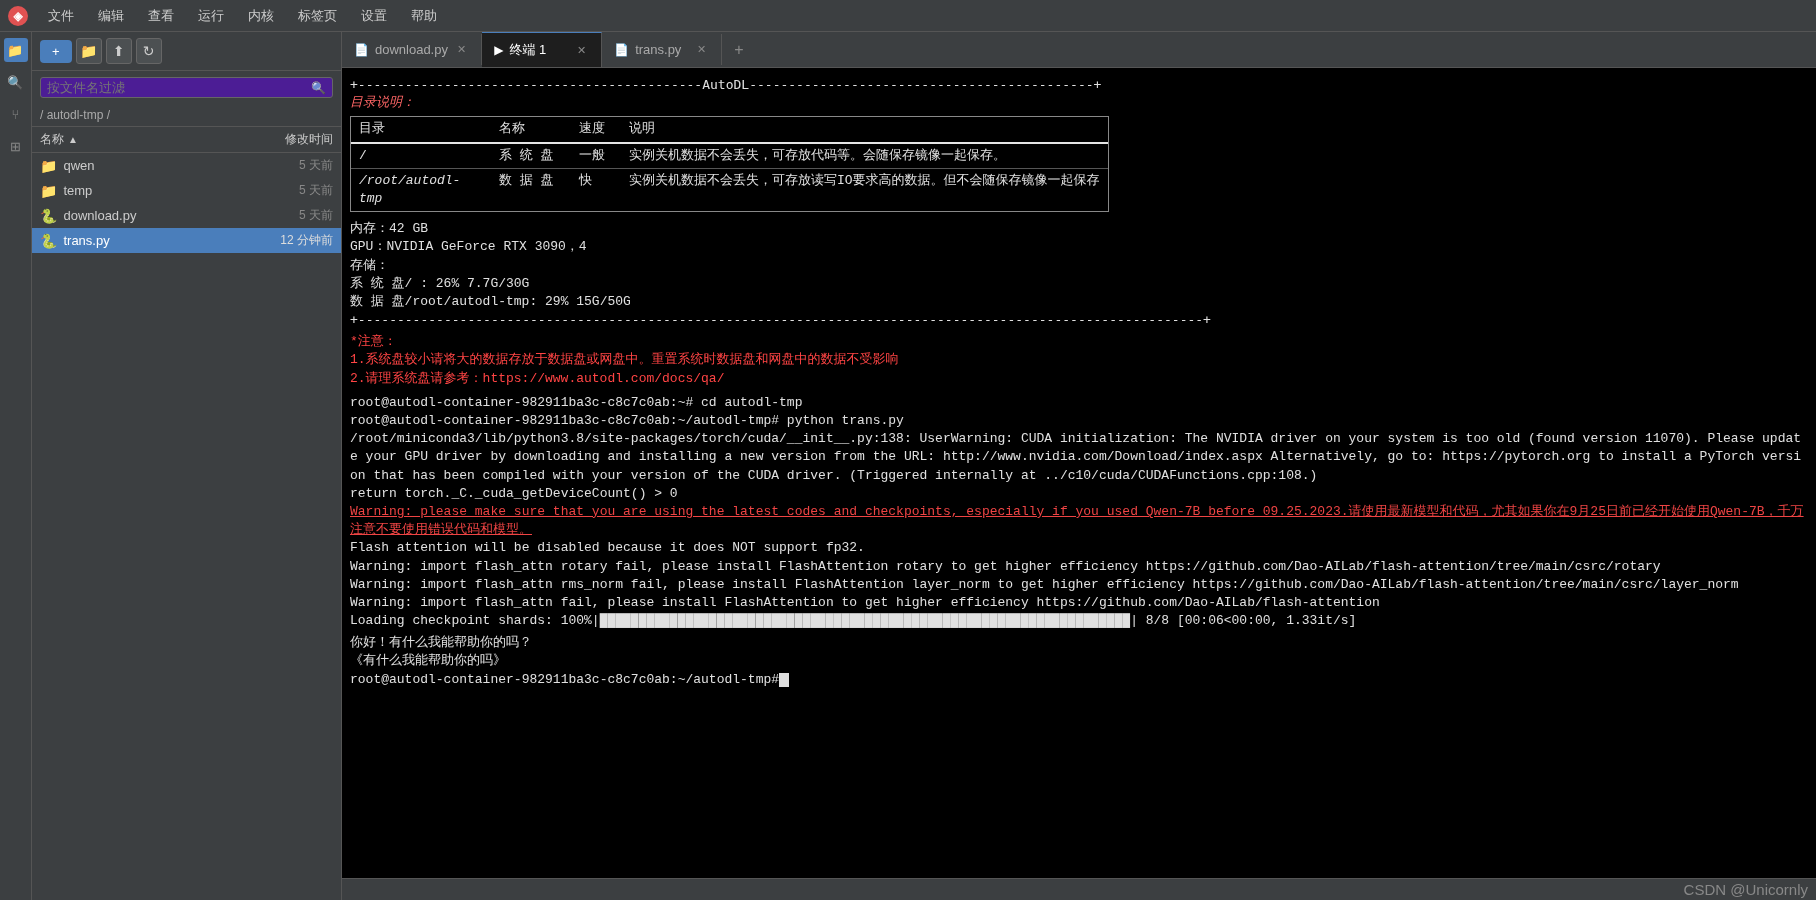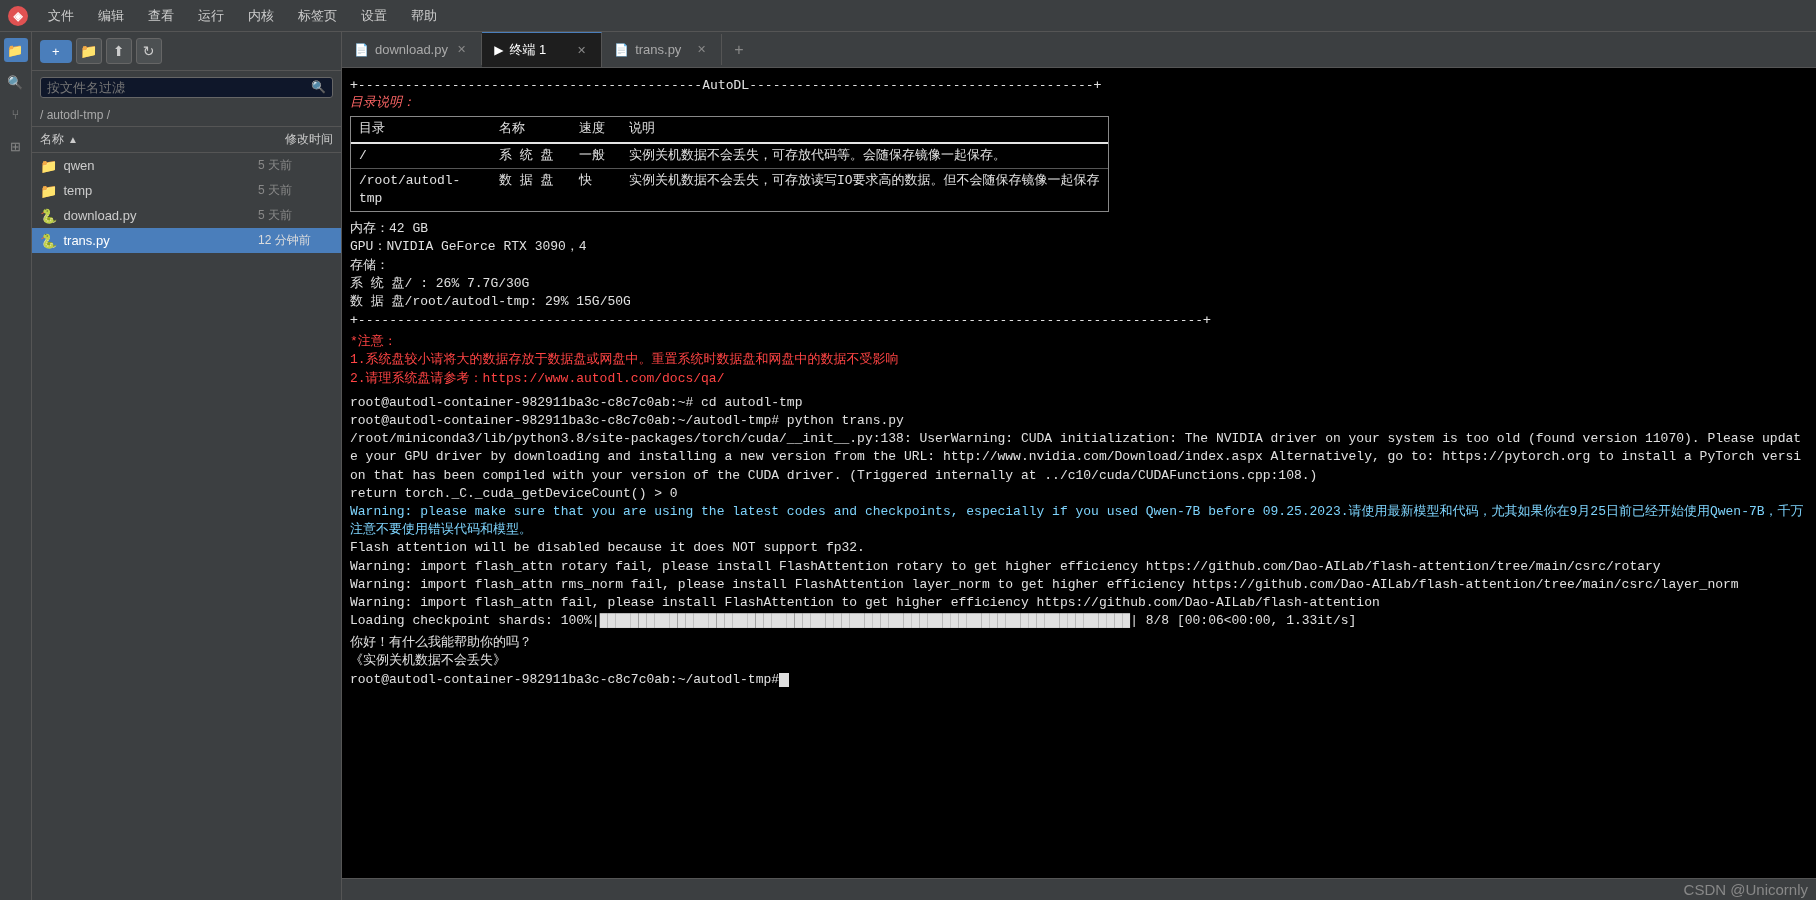--- a/index.html
+++ b/index.html
@@ -72,23 +72,23 @@
       color: #ccc;
       border-radius: 3px;
       width: 26px; height: 26px;
       display: flex; align-items: center; justify-content: center;
       cursor: pointer;
       font-size: 14px;
     }
 
     .search-box {
       display: flex;
-      align-items: flex-start;
+      align-items: flex-end;
       margin: 6px 8px;
-      background: #0f172a;
+      background: #4c1d95;
       border: 1px solid #666;
       border-radius: 3px;
       padding: 2px 6px;
     }
     .search-box input {
       background: transparent;
       border: none;
       outline: none;
       color: #ccc;
       font-size: 13px;
@@ -119,21 +119,21 @@
       display: flex;
       align-items: center;
       padding: 4px 8px;
       cursor: pointer;
       gap: 6px;
     }
     .file-item.active { background: #4a7ebb; }
     .file-item .file-icon { font-size: 14px; flex-shrink: 0; }
     .file-item .file-name { flex: 1; color: #ccc; font-size: 13px; }
     .file-item.active .file-name { color: white; }
-    .file-item .file-time { width: 75px; color: #888; font-size: 12px; }
+    .file-item .file-time { width: 75px; text-align: right; color: #888; font-size: 12px; }
     .file-item.active .file-time { color: #ddd; }
 
     
     .content-area {
       flex: 1;
       display: flex;
       flex-direction: column;
       overflow: hidden;
     }
 
@@ -310,21 +310,21 @@
             <div style="width:50px; padding:1px 8px; color:#e0e0e0; font-size:13px;">速度</div>
             <div style="flex:1; padding:1px 8px; color:#e0e0e0; font-size:13px;">说明</div>
           </div>
           <div style="display:flex; padding:2px 0; border-bottom:1px solid #555;">
             <div style="width:140px; padding:1px 8px; color:#e0e0e0; font-size:13px;">/</div>
             <div style="width:80px; padding:1px 8px; color:#e0e0e0; font-size:13px;">系 统 盘</div>
             <div style="width:50px; padding:1px 8px; color:#e0e0e0; font-size:13px;">一般</div>
             <div style="flex:1; padding:1px 8px; color:#e0e0e0; font-size:13px;">实例关机数据不会丢失，可存放代码等。会随保存镜像一起保存。</div>
           </div>
           <div style="display:flex; padding:2px 0;">
-            <div style="width:140px; padding:1px 8px; color:#e0e0e0; font-size:13px;">/root/autodl-tmp</div>
+            <div style="width:140px; padding:1px 8px; color:#e0e0e0; font-size:13px;font-style:italic;">/root/autodl-tmp</div>
             <div style="width:80px; padding:1px 8px; color:#e0e0e0; font-size:13px;">数 据 盘</div>
             <div style="width:50px; padding:1px 8px; color:#e0e0e0; font-size:13px;">快</div>
             <div style="flex:1; padding:1px 8px; color:#e0e0e0; font-size:13px;">实例关机数据不会丢失，可存放读写IO要求高的数据。但不会随保存镜像一起保存</div>
           </div>
         </div>
 
         <div style="margin-top:4px;">
           <div><span style="color:#e0e0e0;">内存：42 GB</span></div>
           <div><span style="color:#e0e0e0;">GPU：NVIDIA GeForce RTX 3090，4</span></div>
           <div>
@@ -340,30 +340,30 @@
           <div style="color:#ff4444;">*注意：</div>
           <div style="color:#ff4444;">1.系统盘较小请将大的数据存放于数据盘或网盘中。重置系统时数据盘和网盘中的数据不受影响</div>
           <div style="color:#ff4444;">2.请理系统盘请参考：https://www.autodl.com/docs/qa/</div>
         </div>
 
         <div style="margin-top:6px;">
           <div style="color:#e0e0e0;">root@autodl-container-982911ba3c-c8c7c0ab:~# cd autodl-tmp</div>
           <div style="color:#e0e0e0;">root@autodl-container-982911ba3c-c8c7c0ab:~/autodl-tmp# python trans.py</div>
           <div style="color:#e0e0e0; word-break:break-all;">/root/miniconda3/lib/python3.8/site-packages/torch/cuda/__init__.py:138: UserWarning: CUDA initialization: The NVIDIA driver on your system is too old (found version 11070). Please update your GPU driver by downloading and installing a new version from the URL: http://www.nvidia.com/Download/index.aspx Alternatively, go to: https://pytorch.org to install a PyTorch version that has been compiled with your version of the CUDA driver. (Triggered internally at ../c10/cuda/CUDAFunctions.cpp:108.)</div>
           <div style="color:#e0e0e0;">  return torch._C._cuda_getDeviceCount() &gt; 0</div>
-          <div style="color:#7dd3fc; word-break:break-all;">Warning: please make sure that you are using the latest codes and checkpoints, especially if you used Qwen-7B before 09.25.2023.请使用最新模型和代码，尤其如果你在9月25日前已经开始使用Qwen-7B，千万注意不要使用错误代码和模型。</div>
+          <div style="color:#ef4444; word-break:break-all;text-decoration:underline;">Warning: please make sure that you are using the latest codes and checkpoints, especially if you used Qwen-7B before 09.25.2023.请使用最新模型和代码，尤其如果你在9月25日前已经开始使用Qwen-7B，千万注意不要使用错误代码和模型。</div>
           <div style="color:#e0e0e0;">Flash attention will be disabled because it does NOT support fp32.</div>
           <div style="color:#e0e0e0; word-break:break-all;">Warning: import flash_attn rotary fail, please install FlashAttention rotary to get higher efficiency https://github.com/Dao-AILab/flash-attention/tree/main/csrc/rotary</div>
           <div style="color:#e0e0e0; word-break:break-all;">Warning: import flash_attn rms_norm fail, please install FlashAttention layer_norm to get higher efficiency https://github.com/Dao-AILab/flash-attention/tree/main/csrc/layer_norm</div>
           <div style="color:#e0e0e0; word-break:break-all;">Warning: import flash_attn fail, please install FlashAttention to get higher efficiency https://github.com/Dao-AILab/flash-attention</div>
           <div style="color:#e0e0e0; display:flex; align-items:center; gap:4px;">
             <span>Loading checkpoint shards: 100%|████████████████████████████████████████████████████████████████████| 8/8 [00:06&lt;00:00,  1.33it/s]</span>
           </div>
           <div style="color:#e0e0e0; margin-top:4px;">你好！有什么我能帮助你的吗？</div>
-          <div style="color:#e0e0e0;">《实例关机数据不会丢失》</div>
+          <div style="color:#e0e0e0;">《有什么我能帮助你的吗》</div>
           <div style="color:#e0e0e0; display:flex; align-items:center;">
             <span>root@autodl-container-982911ba3c-c8c7c0ab:~/autodl-tmp# </span>
             <span style="display:inline-block; width:10px; height:14px; background:#e0e0e0; animation: blink 1s infinite;"></span>
           </div>
         </div>
       </div>
     </div>
 
     <div class="status-bar">
       <span class="status-text">CSDN @Unicornly</span>

